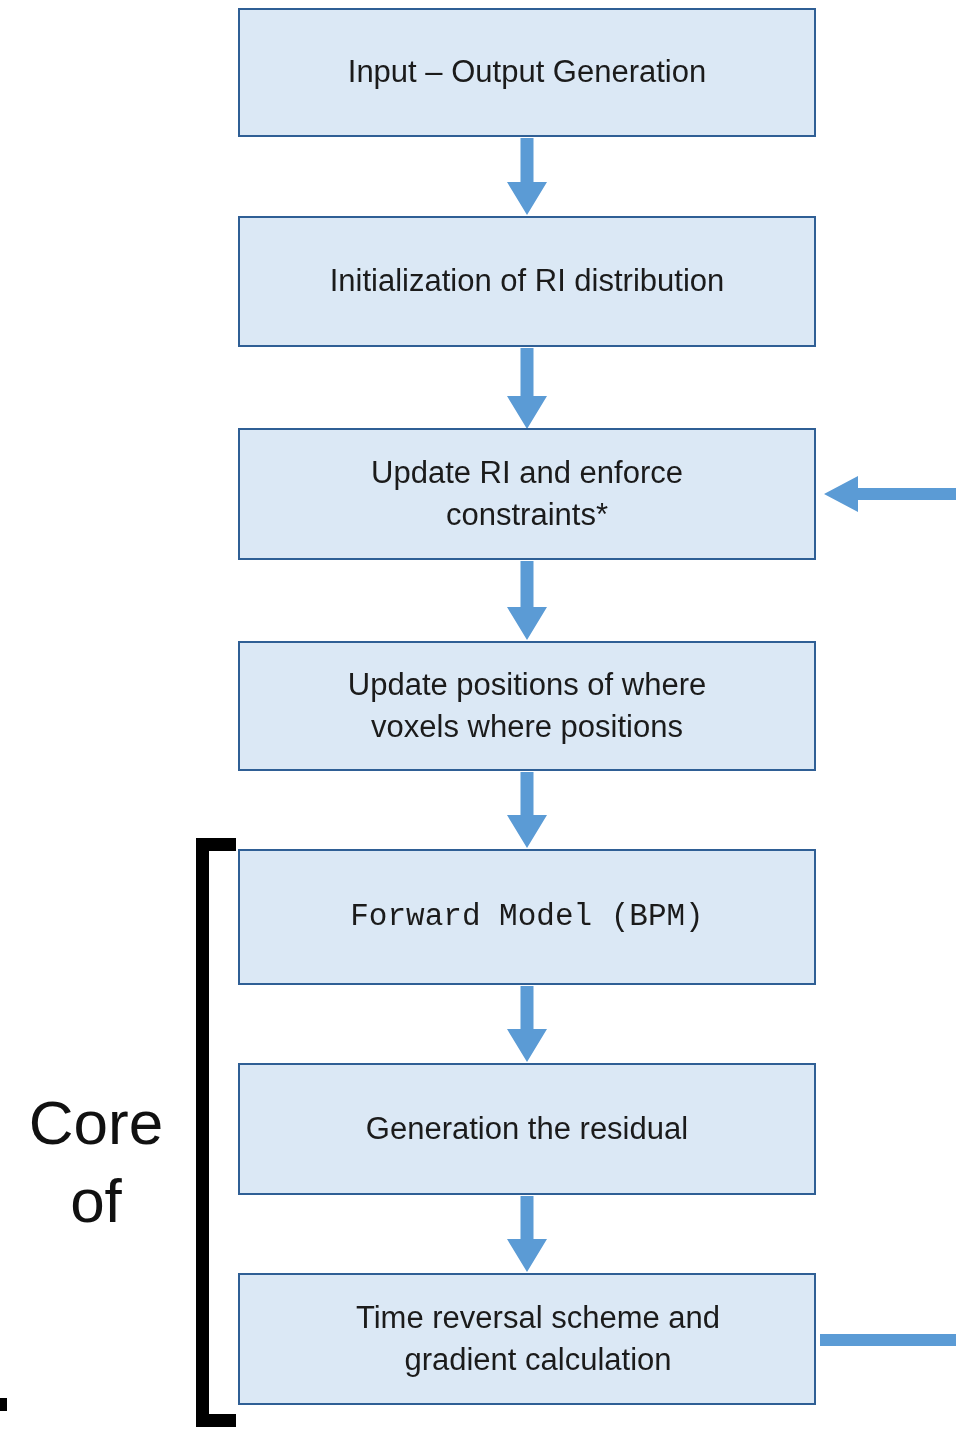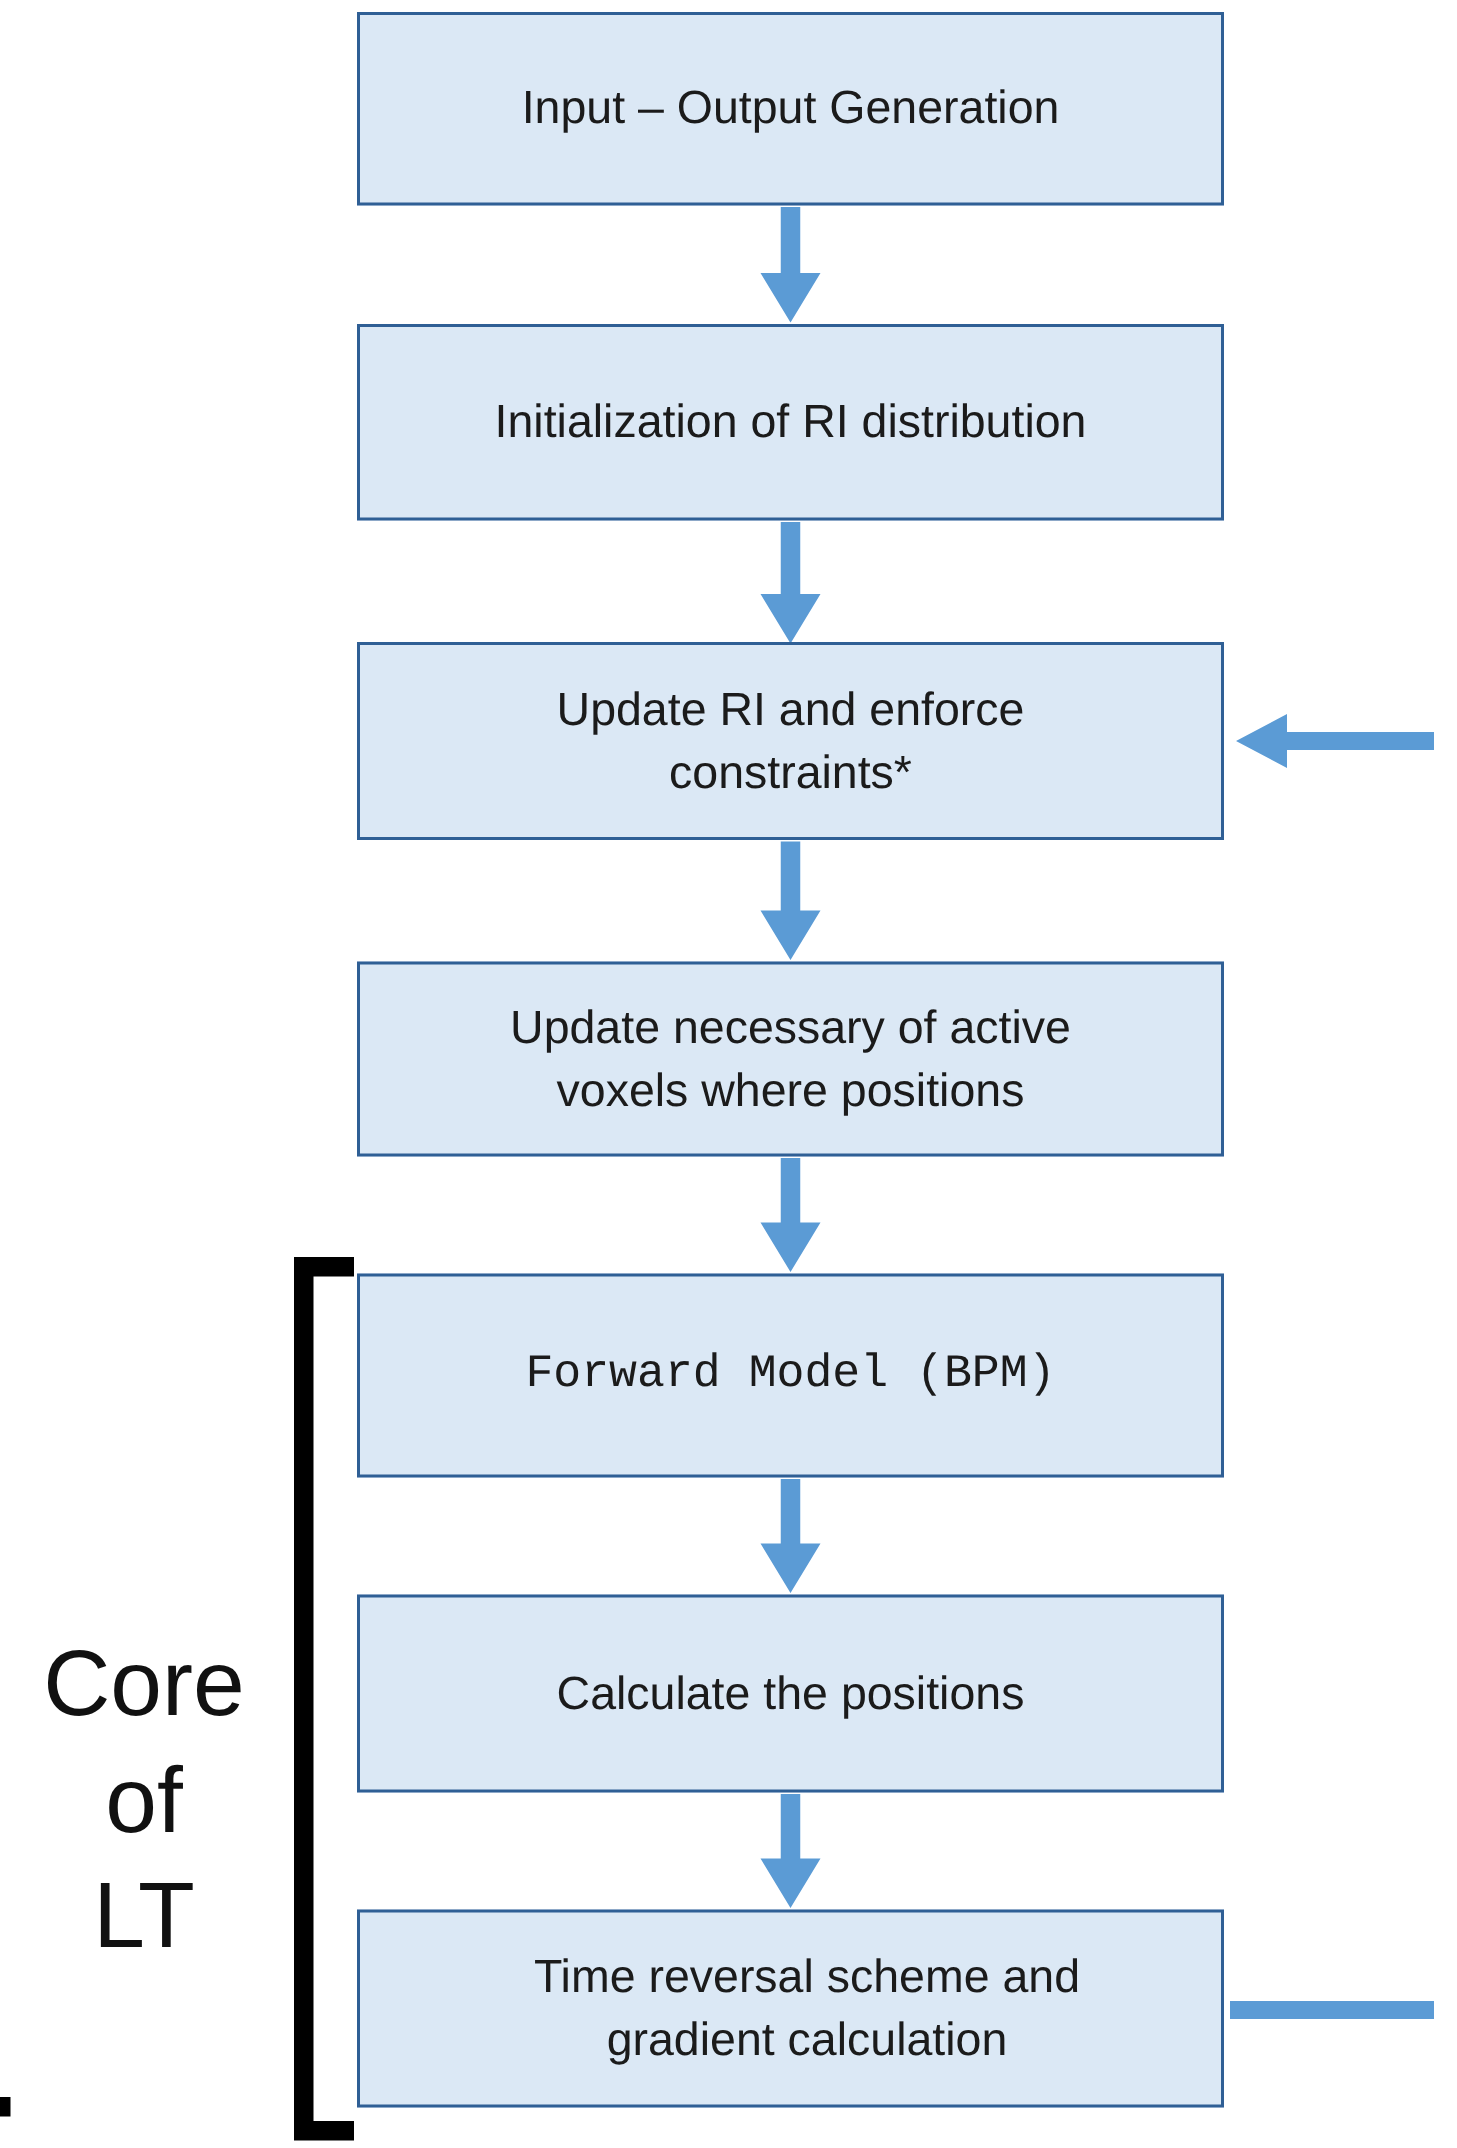--- a/index.html
+++ b/index.html
@@ -90,37 +90,36 @@
   <div class="flow-box box-2">
     <span>Initialization of RI distribution</span>
   </div>
 
   <div class="flow-box box-3">
     <span>Update RI and enforce</span>
     <span>constraints*</span>
   </div>
 
   <div class="flow-box box-4">
-    <span>Update necessary of active</span>
+    <span>Update positions of where</span>
     <span>voxels where positions</span>
   </div>
 
   <div class="flow-box box-5">
     <span>Forward Model (BPM)</span>
   </div>
 
   <div class="flow-box box-6">
-    <span>Calculate the positions</span>
+    <span>Generation the residual</span>
   </div>
 
   <div class="flow-box box-7">
     <span>Time reversal scheme and</span>
     <span>gradient calculation</span>
   </div>
 
   <div class="core-label">
     <div>Core of</div>
-    <div>LT</div>
   </div>
 
   <div class="edge-artifact"></div>
 
 </div>
 
 </body></html>

